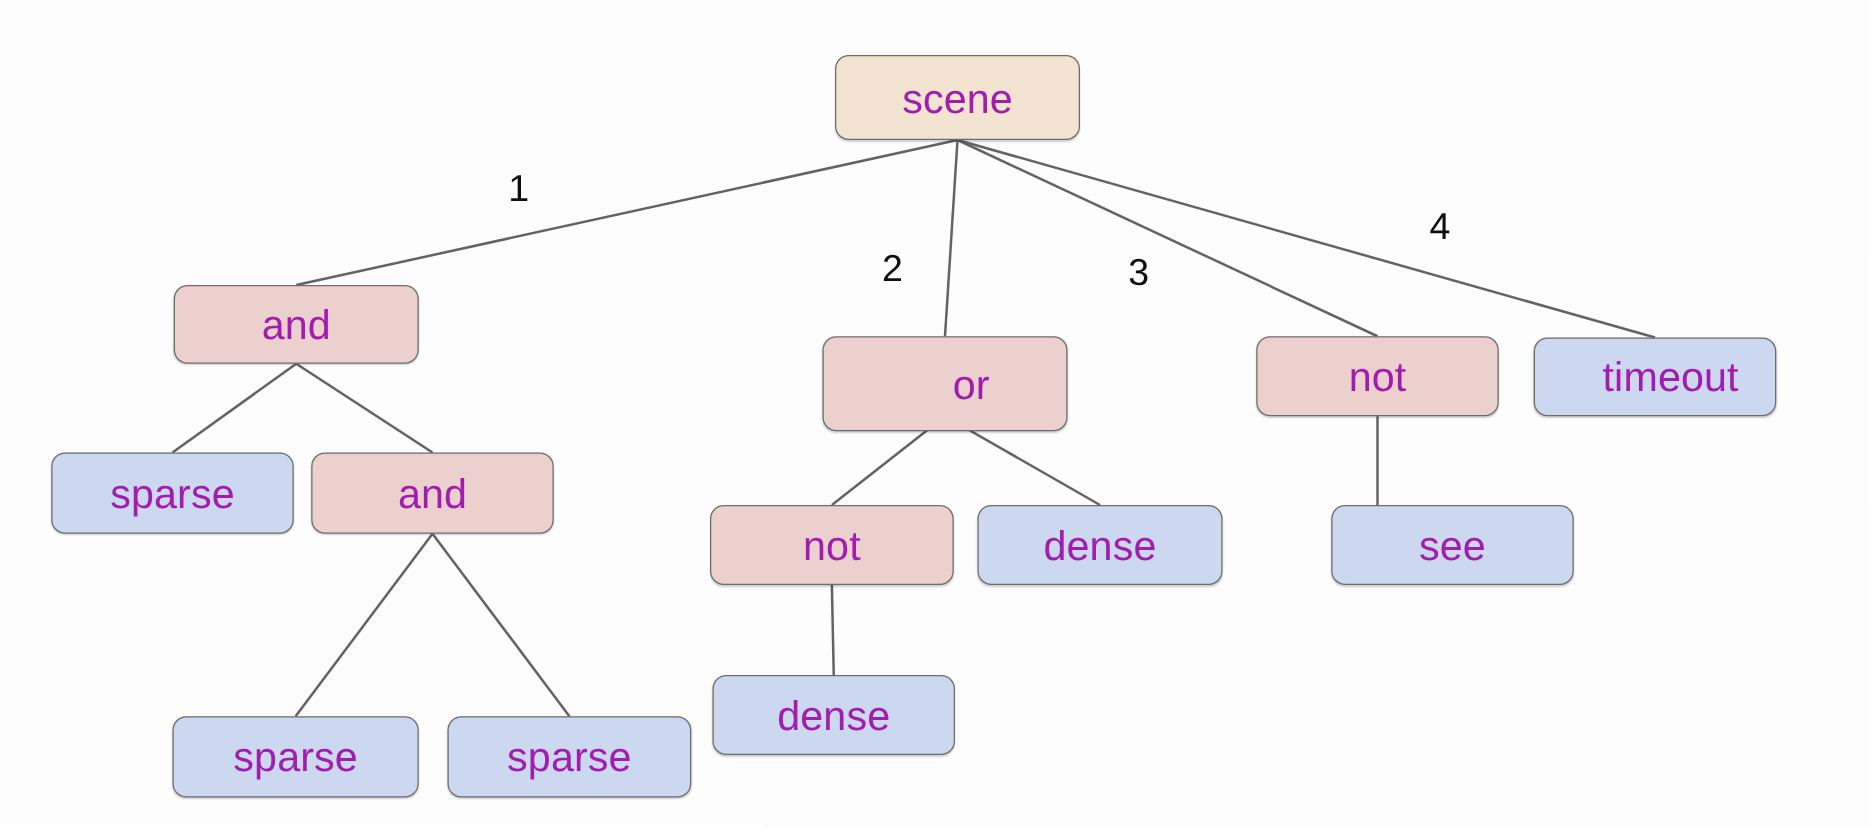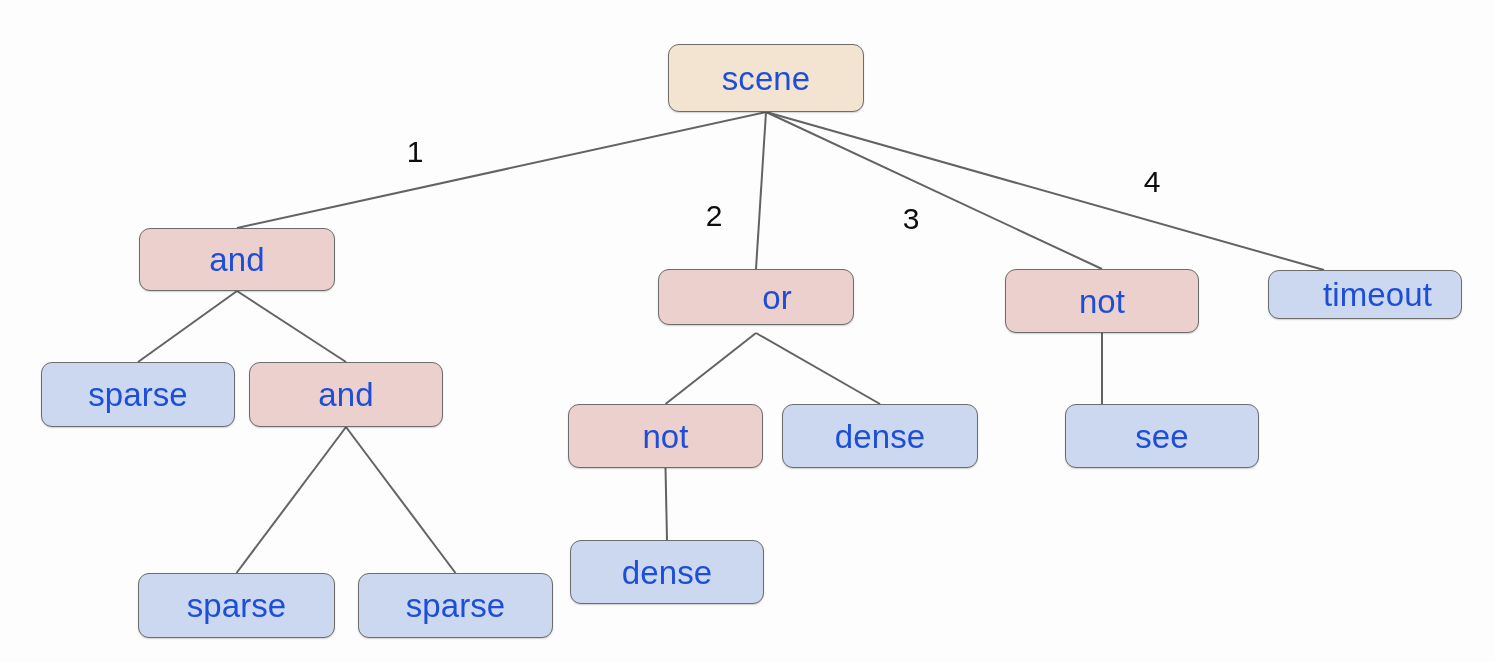--- a/index.html
+++ b/index.html
@@ -25,21 +25,21 @@
     pointer-events: none;
   }
   .node {
     position: absolute;
     box-sizing: border-box;
     display: flex;
     align-items: center;
     justify-content: center;
     border: 1.6px solid #6d6d6d;
     border-radius: 11px;
-    color: #1d4ed8;
+    color: #a21caf;
     font-size: 33px;
     line-height: 1;
     letter-spacing: 0.1px;
     white-space: nowrap;
     box-shadow: 0 1px 1.5px rgba(0,0,0,0.18);
   }
   .node-root  { background: #f2e4d0; }
   .node-op    { background: #ecd0cd; }
   .node-leaf  { background: #ccd7f0; }
   .edge-label {
@@ -65,23 +65,23 @@
       <line x1="346" y1="427" x2="236.5" y2="573" stroke="#636363" stroke-width="2"></line>
       <line x1="346" y1="427" x2="455.5" y2="573" stroke="#636363" stroke-width="2"></line>
       <line x1="756" y1="333" x2="665.5" y2="404" stroke="#636363" stroke-width="2"></line>
       <line x1="756" y1="333" x2="880" y2="404" stroke="#636363" stroke-width="2"></line>
       <line x1="665.5" y1="468" x2="667" y2="540" stroke="#636363" stroke-width="2"></line>
       <line x1="1102" y1="333" x2="1102" y2="404" stroke="#636363" stroke-width="2"></line>
     </svg>
   <div id="node-layer">
       <div class="node node-root" style="left: 668px; top: 44px; width: 196px; height: 68px;">scene</div>
       <div class="node node-op" style="left: 139px; top: 228px; width: 196px; height: 63px;">and</div>
-      <div class="node node-op" style="left: 658px; top: 269px; width: 196px; height: 56px; padding-left: 42px;">or</div>
+      <div class="node node-op" style="left: 658px; top: 269px; width: 196px; height: 76px; padding-left: 42px;">or</div>
       <div class="node node-op" style="left: 1005px; top: 269px; width: 194px; height: 64px;">not</div>
-      <div class="node node-leaf" style="left: 1268px; top: 270px; width: 194px; height: 49px; padding-left: 25px;">timeout</div>
+      <div class="node node-leaf" style="left: 1227px; top: 270px; width: 194px; height: 63px; padding-left: 25px;">timeout</div>
       <div class="node node-leaf" style="left: 41px; top: 362px; width: 194px; height: 65px;">sparse</div>
       <div class="node node-op" style="left: 249px; top: 362px; width: 194px; height: 65px;">and</div>
       <div class="node node-op" style="left: 568px; top: 404px; width: 195px; height: 64px;">not</div>
       <div class="node node-leaf" style="left: 782px; top: 404px; width: 196px; height: 64px;">dense</div>
       <div class="node node-leaf" style="left: 1065px; top: 404px; width: 194px; height: 64px;">see</div>
       <div class="node node-leaf" style="left: 570px; top: 540px; width: 194px; height: 64px;">dense</div>
       <div class="node node-leaf" style="left: 138px; top: 573px; width: 197px; height: 65px;">sparse</div>
       <div class="node node-leaf" style="left: 358px; top: 573px; width: 195px; height: 65px;">sparse</div>
     </div>
   <div id="label-layer">

